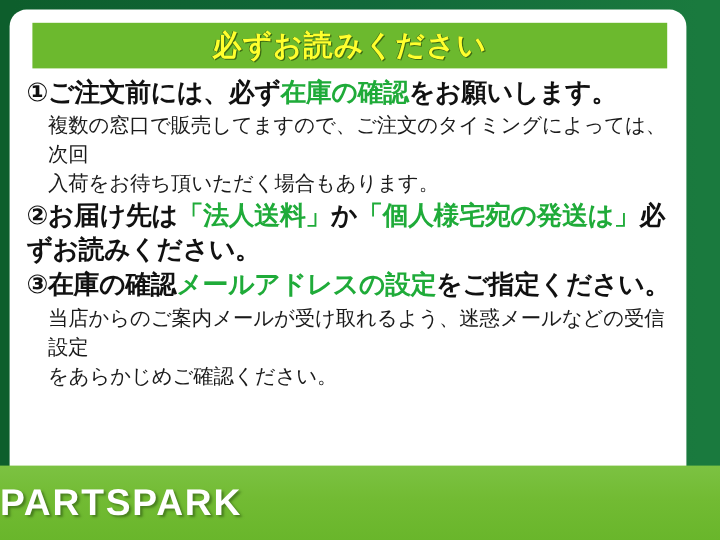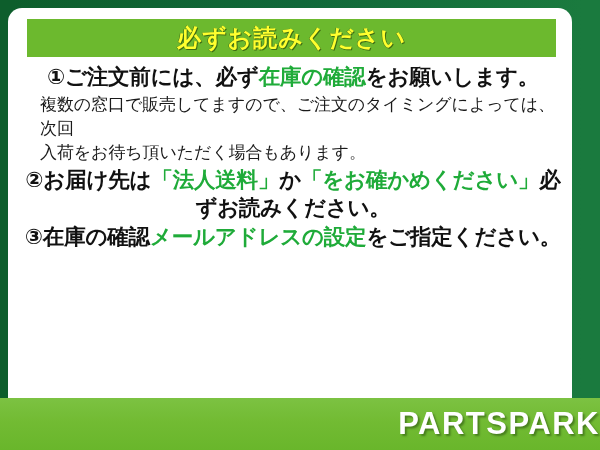--- a/index.html
+++ b/index.html
@@ -63,21 +63,20 @@
   }
   .notice-item { margin-bottom: 2px; }
 
   .item-heading {
     color: #111111;
     font-size: 21.5px;
     font-weight: bold;
     line-height: 1.26;
     letter-spacing: -0.2px;
     white-space: nowrap;
-    text-align: center;
   }
   .item-heading.wrap { white-space: normal; }
   .hl {
     color: #1fab39;
     text-shadow: 0.5px 0.5px 0 rgba(255,255,255,0.85);
   }
 
   .item-sub {
     color: #1a1a1a;
     font-size: 17px;
@@ -89,25 +88,25 @@
 
   #item-2 .item-sub { margin-top: 3px; }
   #item-3 .item-sub { margin-top: 3px; }
 
   
   #brand-footer {
     position: absolute;
     left: 0;
     bottom: 0;
     width: 600px;
-    height: 52px;
+    height: 62px;
     background: linear-gradient(180deg, #7cc242 0%, #72bb33 45%, #69b62b 100%);
     display: flex;
     align-items: center;
-    justify-content: flex-end;
+    justify-content: flex-start;
   }
   #brand-text {
     color: #ffffff;
     font-size: 31px;
     font-weight: bold;
     letter-spacing: 1.5px;
     text-shadow: 2px 2px 2px rgba(40,80,15,0.55);
   }
 </style>
 </head>
@@ -125,28 +124,30 @@
       <div class="notice-item" id="item-1">
         <div class="item-heading">
           <span>①</span><span>ご注文前には、必ず</span><span class="hl">在庫の確認</span><span>をお願いします。</span>
         </div>
         <div class="item-sub">複数の窓口で販売してますので、ご注文のタイミングによっては、次回
 入荷をお待ち頂いただく場合もあります。</div>
       </div>
 
       <div class="notice-item" id="item-2">
         <div class="item-heading wrap">
-          <span>②</span><span>お届け先は</span><span class="hl">「法人送料」</span><span>か</span><span class="hl">「をお確かめください」</span><span>必ずお読みください。</span>
+          <span>②</span><span>お届け先は</span><span class="hl">「法人送料」</span><span>か</span><span class="hl">「個人様宅宛の発送は」</span><span>必ずお読みください。</span>
         </div>
       </div>
 
       <div class="notice-item" id="item-3">
         <div class="item-heading">
           <span>③</span><span>在庫の確認</span><span class="hl">メールアドレスの設定</span><span>をご指定ください。</span>
         </div>
+        <div class="item-sub">当店からのご案内メールが受け取れるよう、迷惑メールなどの受信設定
+をあらかじめご確認ください。</div>
       </div>
 
     </div>
   </div>
 
   <div id="brand-footer">
     <span id="brand-text">PARTSPARK</span>
   </div>
 </div>
 

